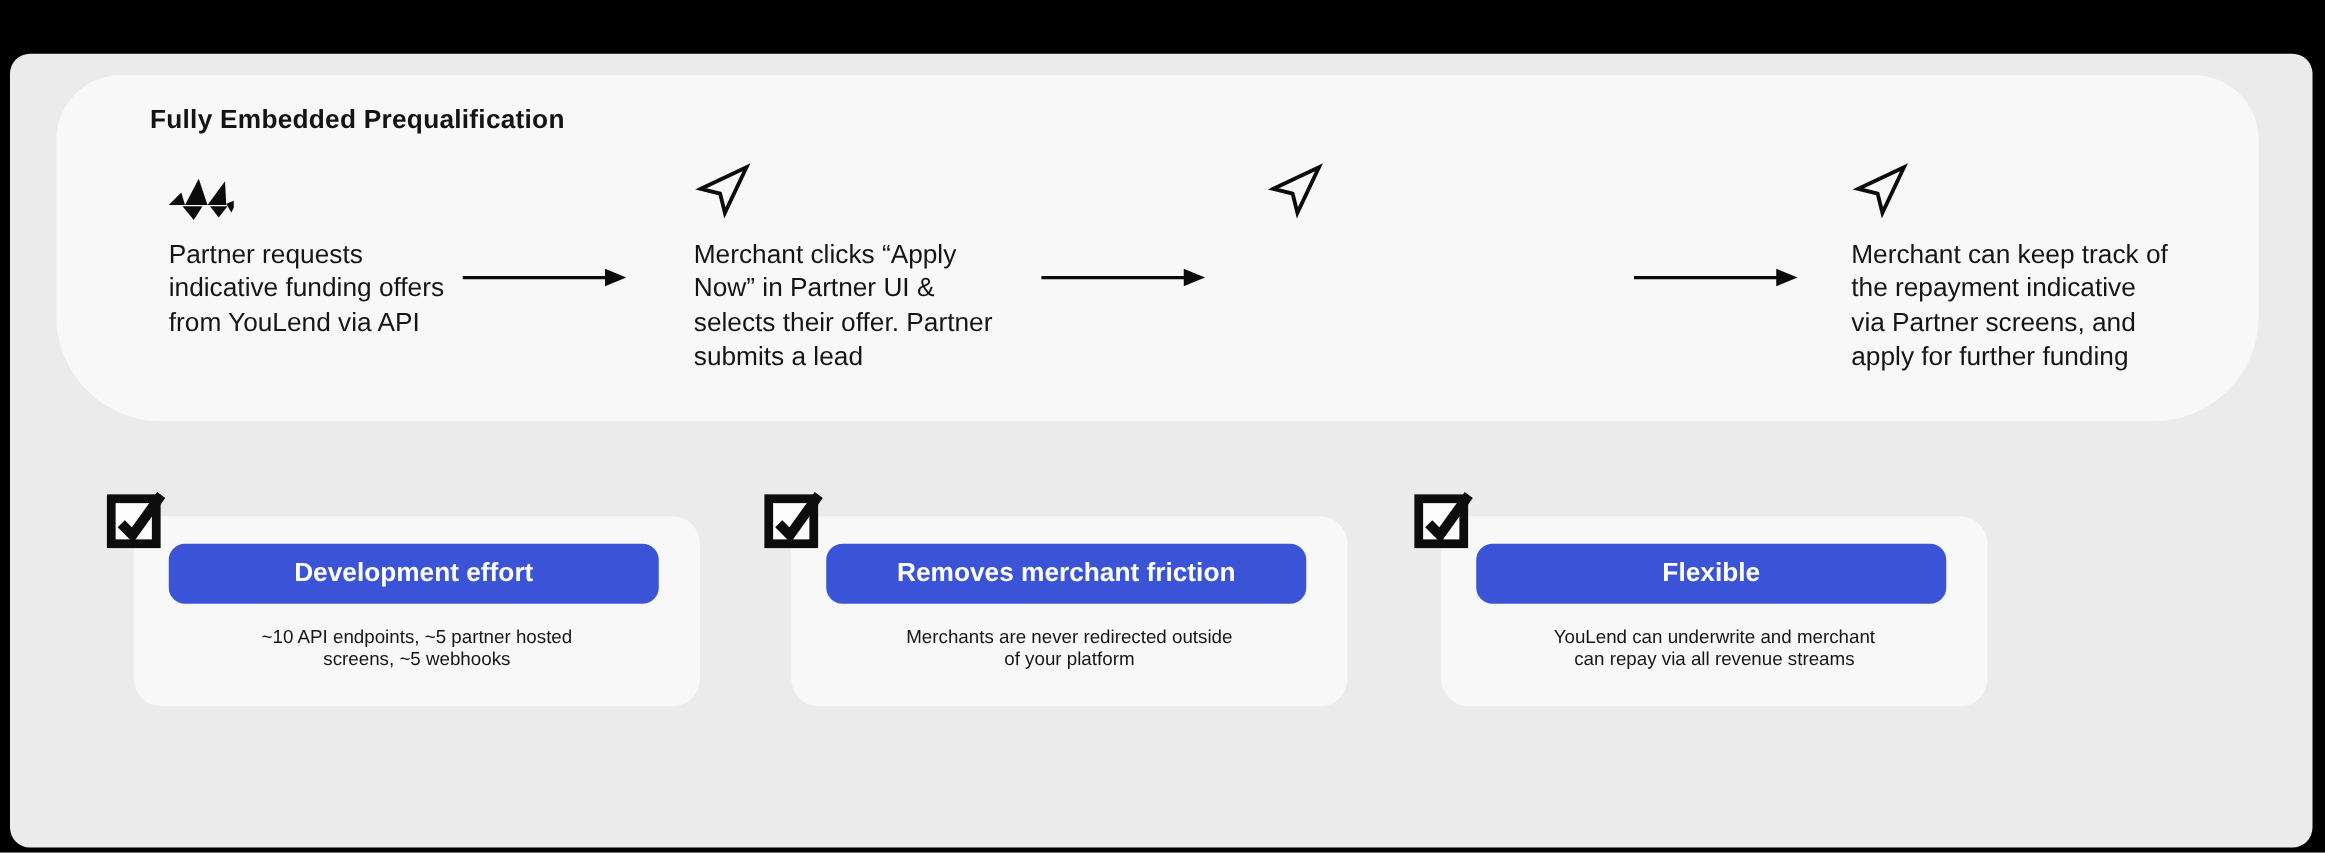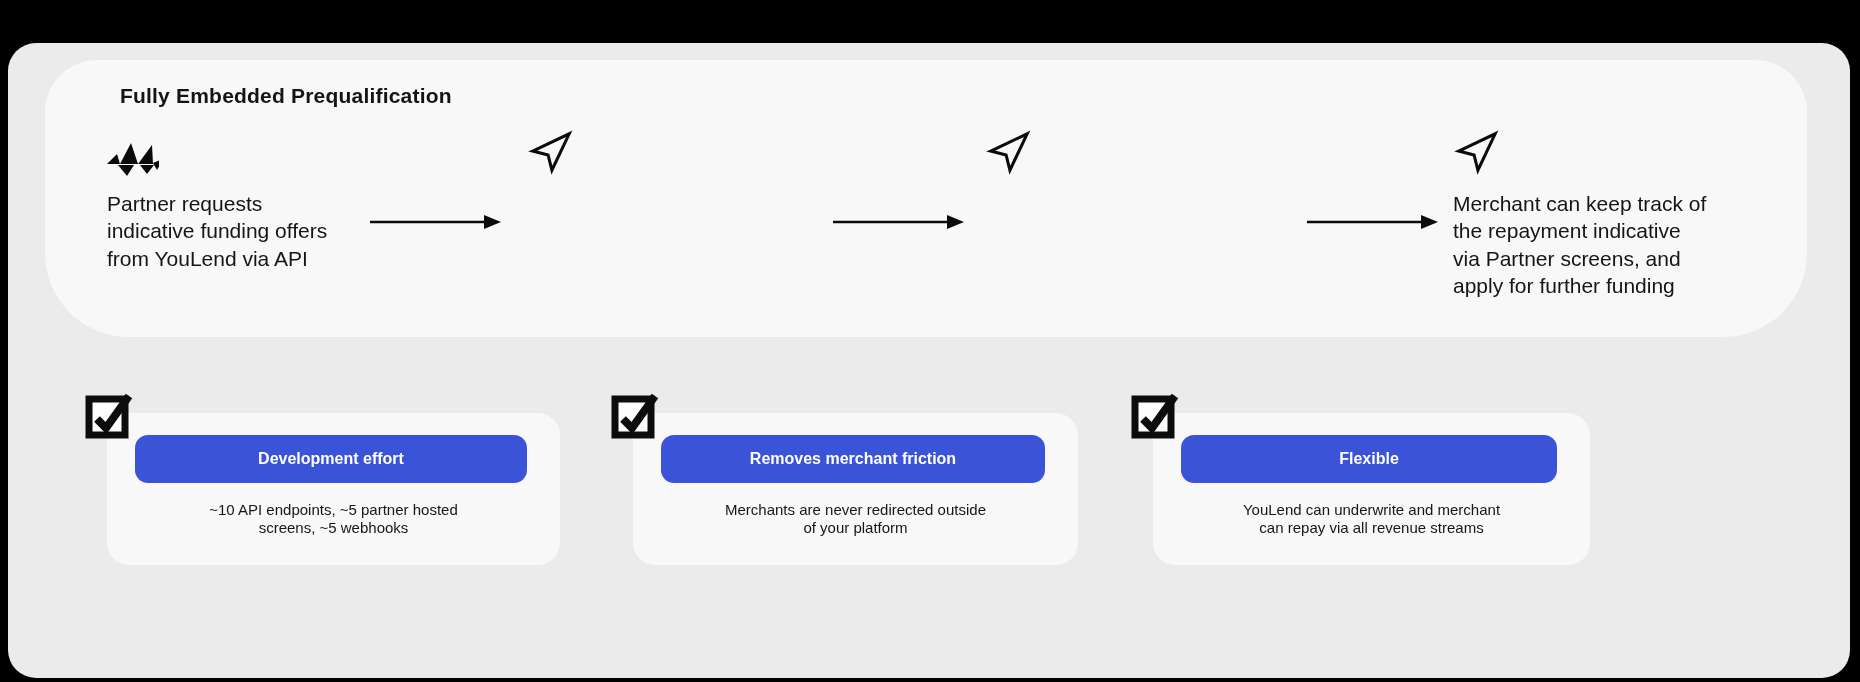--- a/index.html
+++ b/index.html
@@ -2,31 +2,31 @@
 <html><head>
 <meta charset="utf-8">
 <style>
   html,body{margin:0;padding:0;}
   body{
     width:1860px;height:682px;position:relative;background:#000;
     font-family:"Liberation Sans", sans-serif;overflow:hidden;
   }
   .board{
     position:absolute;left:8px;top:43px;width:1842px;height:635px;
-    background:#ebebec;border-radius:28px;
+    background:#ebebec;border-radius:16px;
   }
   .panel{
     position:absolute;left:37px;top:17px;width:1762px;height:277px;
     background:#f8f8f8;border-radius:52px 52px 84px 84px;
   }
   .panel-title{
     position:absolute;left:75px;top:24px;margin:0;
     font-size:21px;font-weight:700;color:#141414;letter-spacing:.2px;
   }
-  .step{position:absolute;top:62px;}
+  .step{position:absolute;top:62px;margin-left:28px;}
   .step .icon-row{height:54px;display:flex;align-items:flex-end;}
   .step p{
     margin:14px 0 0 0;font-size:21px;line-height:1.3;color:#151515;
     white-space:pre-line;
   }
   .step-1{left:62px;}
   .step-2{left:482px;}
   .step-3{left:940px;}
   .step-4{left:1408px;}
   .flow-arrow{position:absolute;top:151px;width:132px;height:22px;}
@@ -39,21 +39,21 @@
   }
   .card-1{left:99px;width:453px;}
   .card-2{left:625px;width:445px;}
   .card-3{left:1145px;width:437px;}
   .checkbox{
     position:absolute;left:-22px;top:-24px;width:50px;height:50px;
   }
   .pill{
     position:absolute;left:28px;right:33px;top:22px;height:48px;
     background:#3b54d7;border-radius:13px;color:#fff;
-    font-size:16px;font-weight:700;
+    font-size:21px;font-weight:700;
     display:flex;align-items:center;justify-content:center;
   }
   .desc{
     position:absolute;left:16px;right:16px;top:88px;margin:0;
     text-align:center;font-size:15px;line-height:1.18;color:#161616;
     white-space:pre-line;
   }
   svg{display:block;}
 </style>
 </head>
@@ -90,20 +90,24 @@
     </span>
 
     <div class="step step-2">
       <div class="icon-row">
         <span>
           <svg width="46" height="46" viewBox="0 0 24 24" fill="none" xmlns="http://www.w3.org/2000/svg">
             <polygon points="3 11 22 2 13 21 11 13 3 11" stroke="#0b0b0b" stroke-width="1.6" fill="none"></polygon>
           </svg>
         </span>
       </div>
+      <p>Merchant clicks “Apply
+Now” in Partner UI &amp;
+selects their offer. Partner
+submits a lead</p>
     </div>
 
     <span class="flow-arrow arrow-2">
       <svg width="132" height="22" viewBox="0 0 132 22" xmlns="http://www.w3.org/2000/svg">
         <line x1="0" y1="11" x2="116" y2="11" stroke="#0b0b0b" stroke-width="2.6"></line>
         <path d="M114 4 L131 11 L114 18 Z" fill="#0b0b0b"></path>
       </svg>
     </span>
 
     <div class="step step-3">

